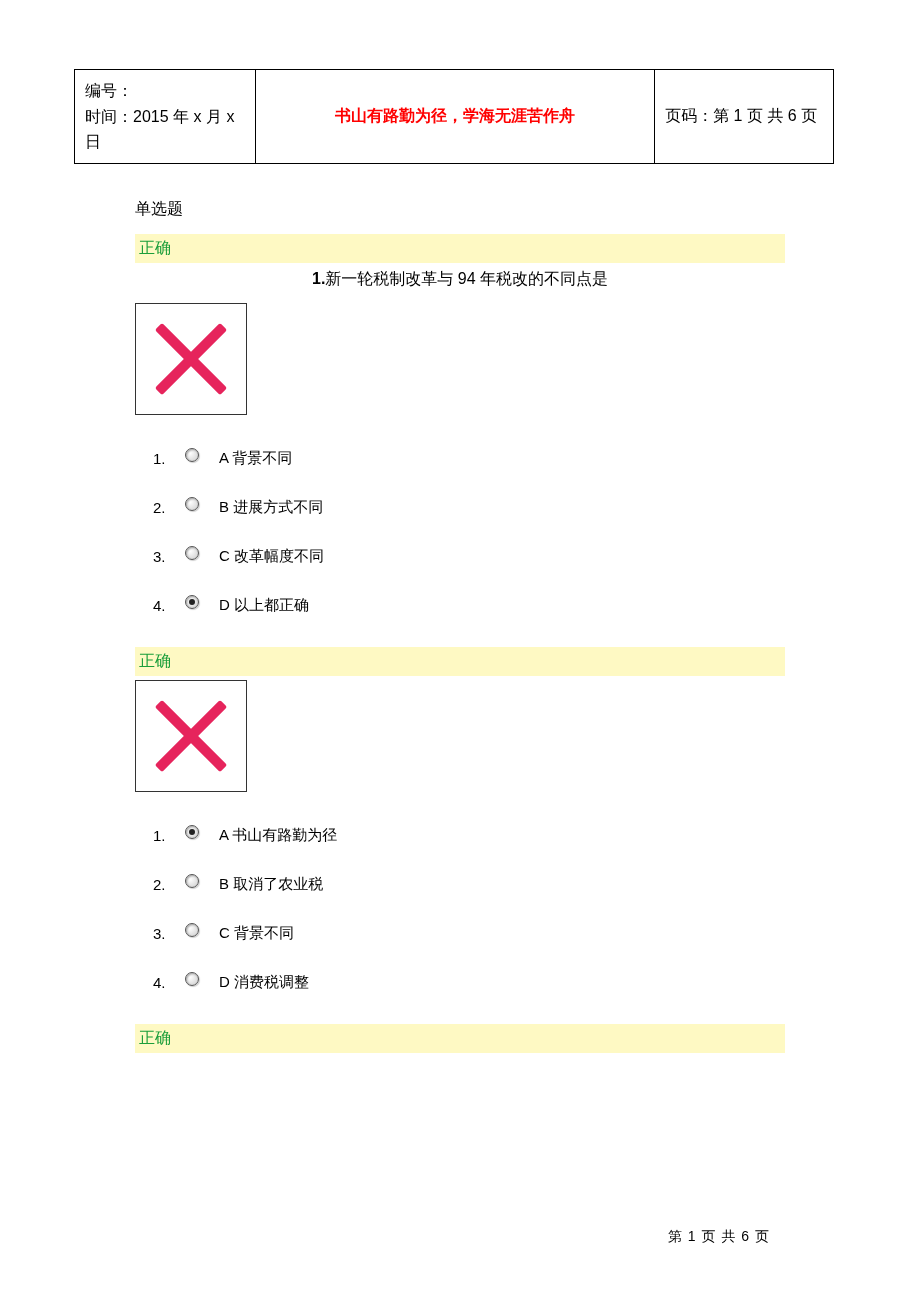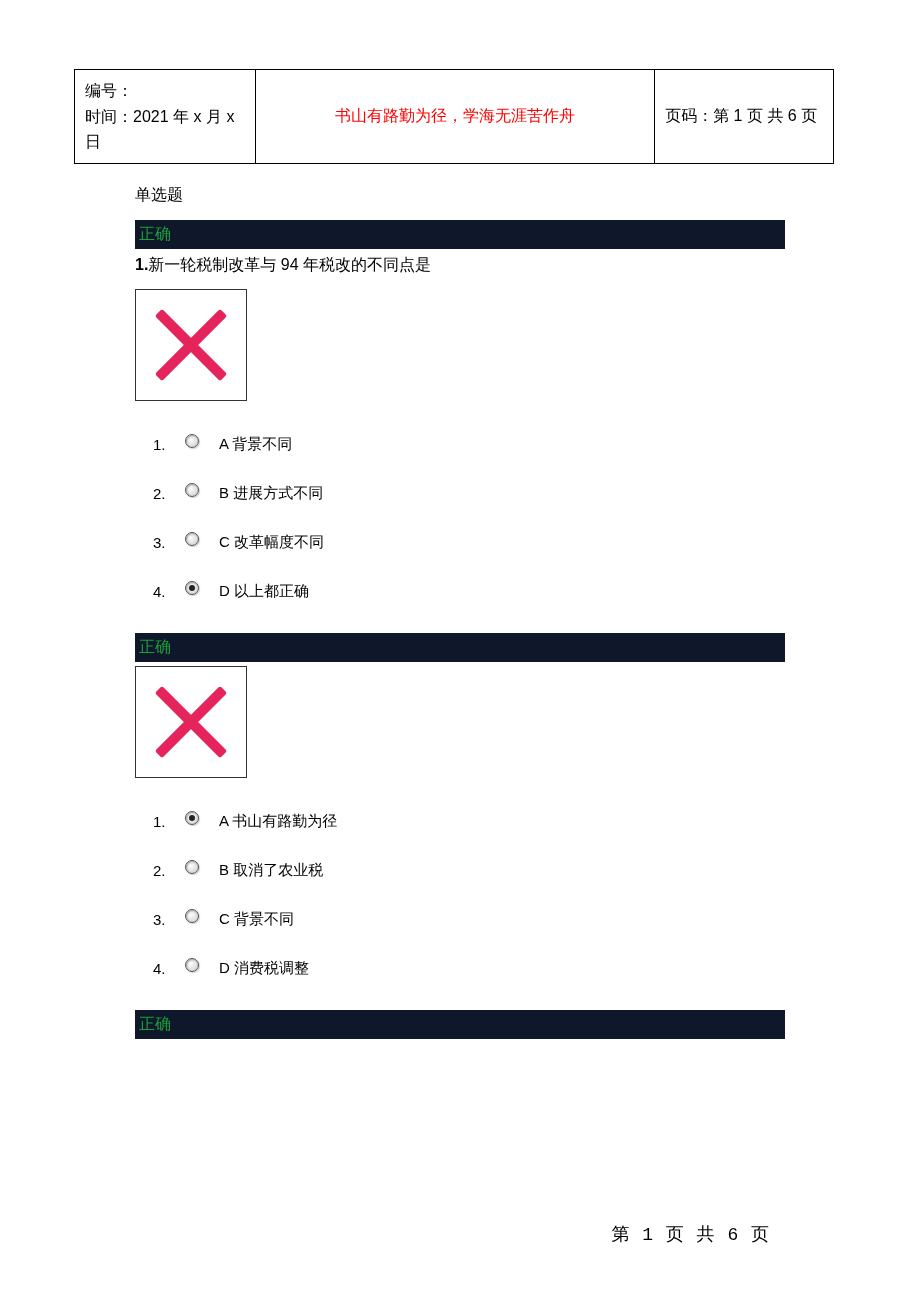--- a/index.html
+++ b/index.html
@@ -24,55 +24,57 @@
       vertical-align: middle;
       font-size: 16px;
     }
     .header-left {
       width: 196px;
       line-height: 1.6;
     }
     .header-center {
       width: 441px;
       color: #ff0000;
-      font-weight: normal;
+      font-weight: bold;
       text-align: center;
       font-size: 18px;
       font-family: "KaiTi", "STKaiti", serif;
       padding-top: 24px;
       padding-bottom: 10px;
     }
     .header-right {
       width: 194px;
       padding-top: 24px;
       padding-bottom: 10px;
     }
     .content {
       position: absolute;
       left: 135px;
       top: 185px;
       width: 650px;
     }
     .section-label {
       font-size: 16px;
       margin-bottom: 14px;
+      margin-top: 14px;
     }
     .status-bar {
-      background: #0f172a;
+      background: #fef9c3;
       color: #1b9e3a;
       font-size: 16px;
       padding: 4px 4px;
       width: 650px;
       margin-bottom: 4px;
       font-weight: normal;
     }
     .question-text {
       font-size: 16px;
       margin-bottom: 12px;
       line-height: 1.5;
+      text-align: center;
     }
     .question-text b { font-weight: bold; }
     .x-box {
       width: 112px;
       height: 112px;
       border: 1px solid #333;
       display: flex;
       align-items: center;
       justify-content: center;
       margin-bottom: 34px;
@@ -129,34 +131,33 @@
       top: 3px;
       left: 3px;
     }
     .opt-label {
       font-size: 15px;
     }
     .footer {
       position: absolute;
       bottom: 56px;
       right: 150px;
-      font-size: 18px;
+      font-size: 14px;
       letter-spacing: 1px;
-      font-family: Liberation Mono, monospace;
     }
   </style>
 </head>
 <body>
 
 <table class="header-table">
   <tbody>
       <tr>
     <td class="header-left">
       <div>编号：</div>
-      <div>时间：2021 年 x 月 x 日</div>
+      <div>时间：2015 年 x 月 x 日</div>
     </td>
     <td class="header-center">书山有路勤为径，学海无涯苦作舟</td>
     <td class="header-right">页码：第 1 页  共 6 页</td>
   </tr>
 </tbody>
   </table>
 
 <div class="content">
 
   <div class="section-label">单选题</div>

